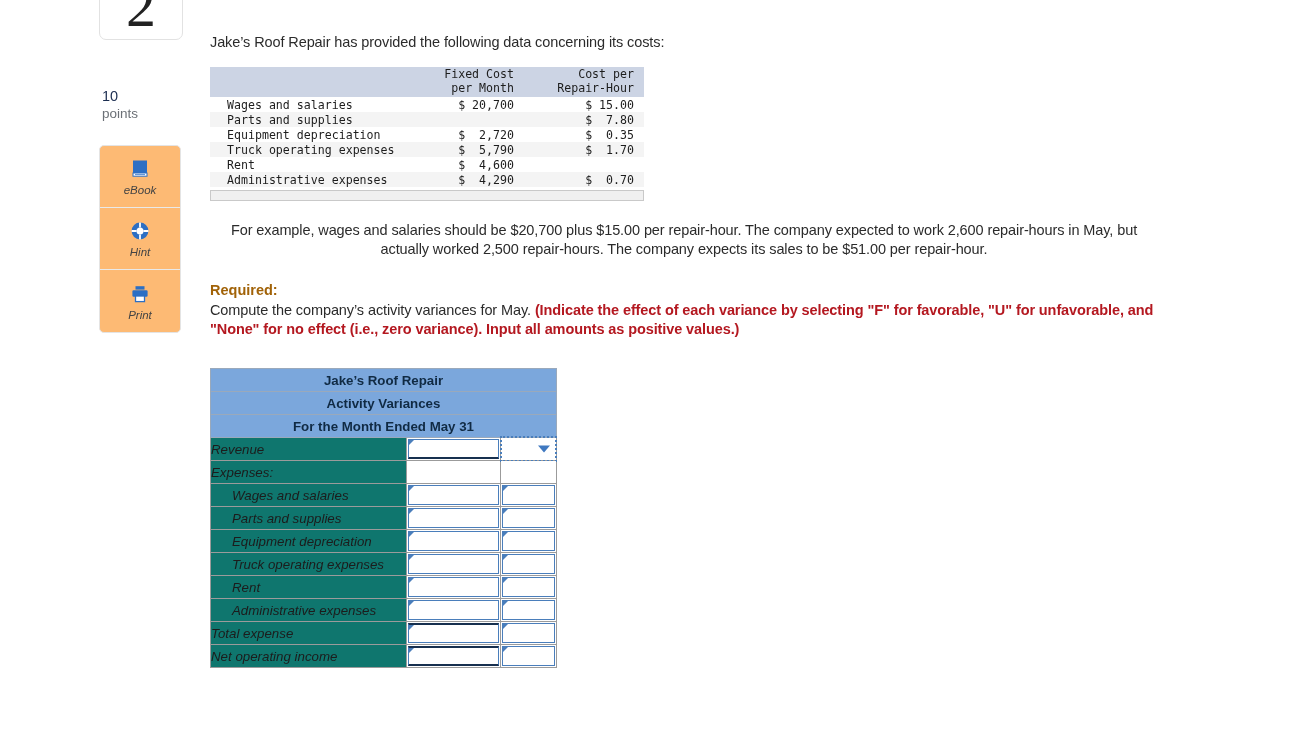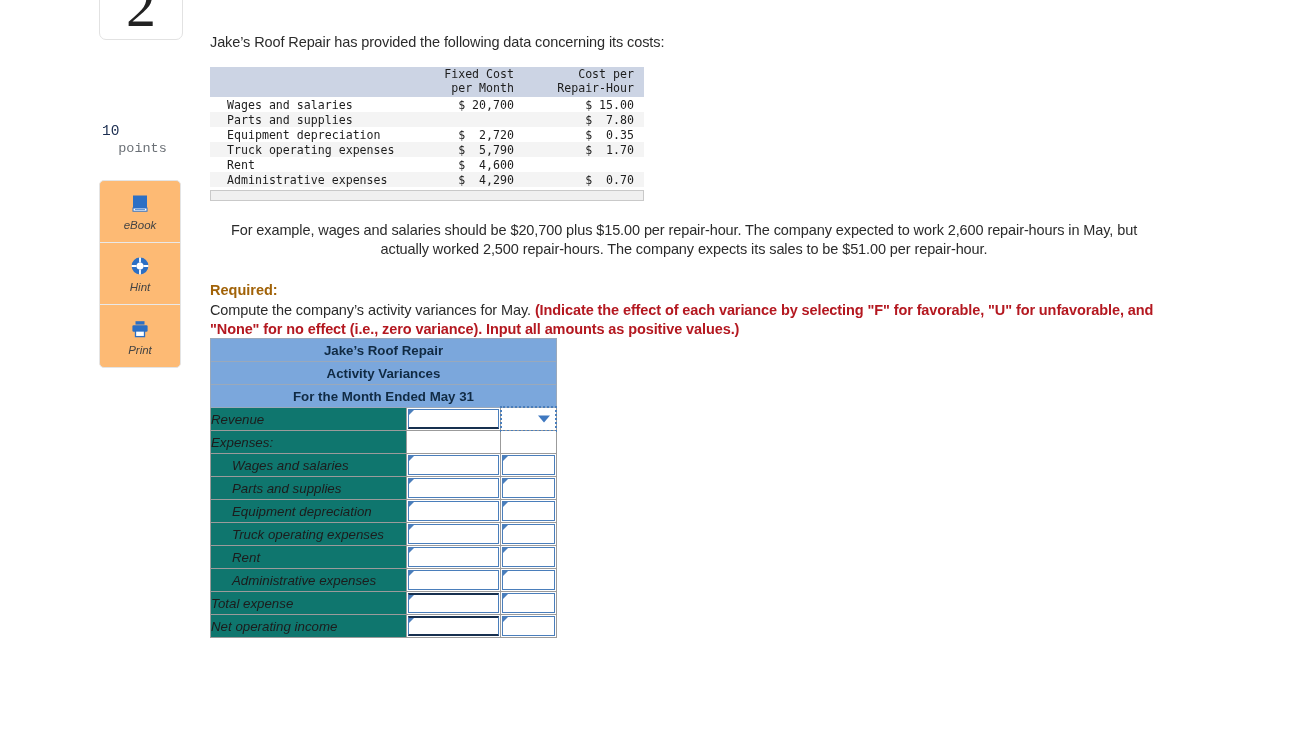--- a/index.html
+++ b/index.html
@@ -24,27 +24,26 @@
     overflow: hidden;
   }
   .qnum-card .num {
     font-size: 60px; line-height: 58px;
     color: #222; font-weight: 400;
     font-family: "Liberation Serif", serif;
     position: relative; top: 4px;
   }
 
   .points-block {
-    margin-top: 83px;
+    margin-top: 48px;
     margin-left: 3px;
     line-height: 17px;
-    font-family: Liberation Mono, monospace;
   }
   .points-block .pts-num { font-size: 14.5px; color: #1b2d50; display: block; }
-  .points-block .pts-lbl { font-size: 13.5px; color: #6b7076; display: block; text-align: center; }
+  .points-block .pts-lbl { font-size: 13.5px; color: #6b7076; display: block; }
 
   .tools {
     margin-top: 23px;
     width: 82px;
     border: 1px solid #e4e4e4;
     border-radius: 5px;
     background: #fdba74;
     overflow: hidden;
     font-style: italic;
   }
@@ -119,21 +118,21 @@
   .req-body {
     font-size: 14.5px; color: #2b2b2b;
     margin-top: 3px;
     width: 948px;
     line-height: 18.5px;
     letter-spacing: -0.1px;
   }
   .req-em { color: #b41820; font-weight: bold; }
 
   
-  .ans-wrap { width: 346px; position: relative; }
+  .ans-wrap { margin-top: 30px; width: 346px; position: relative; }
   table.ans {
     border-collapse: collapse;
     width: 346px;
     table-layout: fixed;
     font-size: 13.3px;
     color: #1c1c1c;
   }
   table.ans td { padding: 0; height: 23px; }
   .ans-title td {
     background: #7ba7dc;

